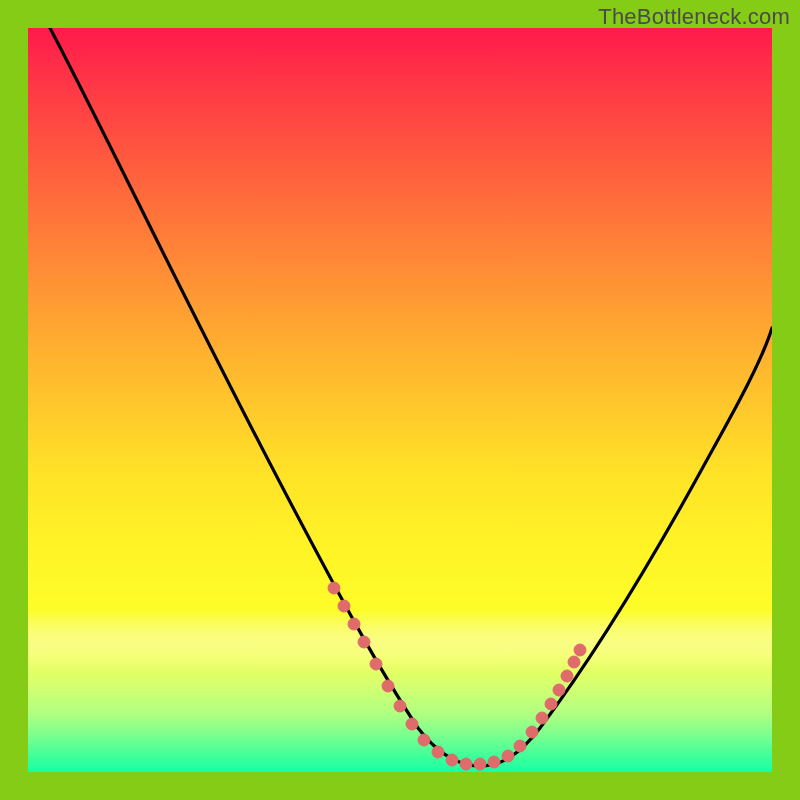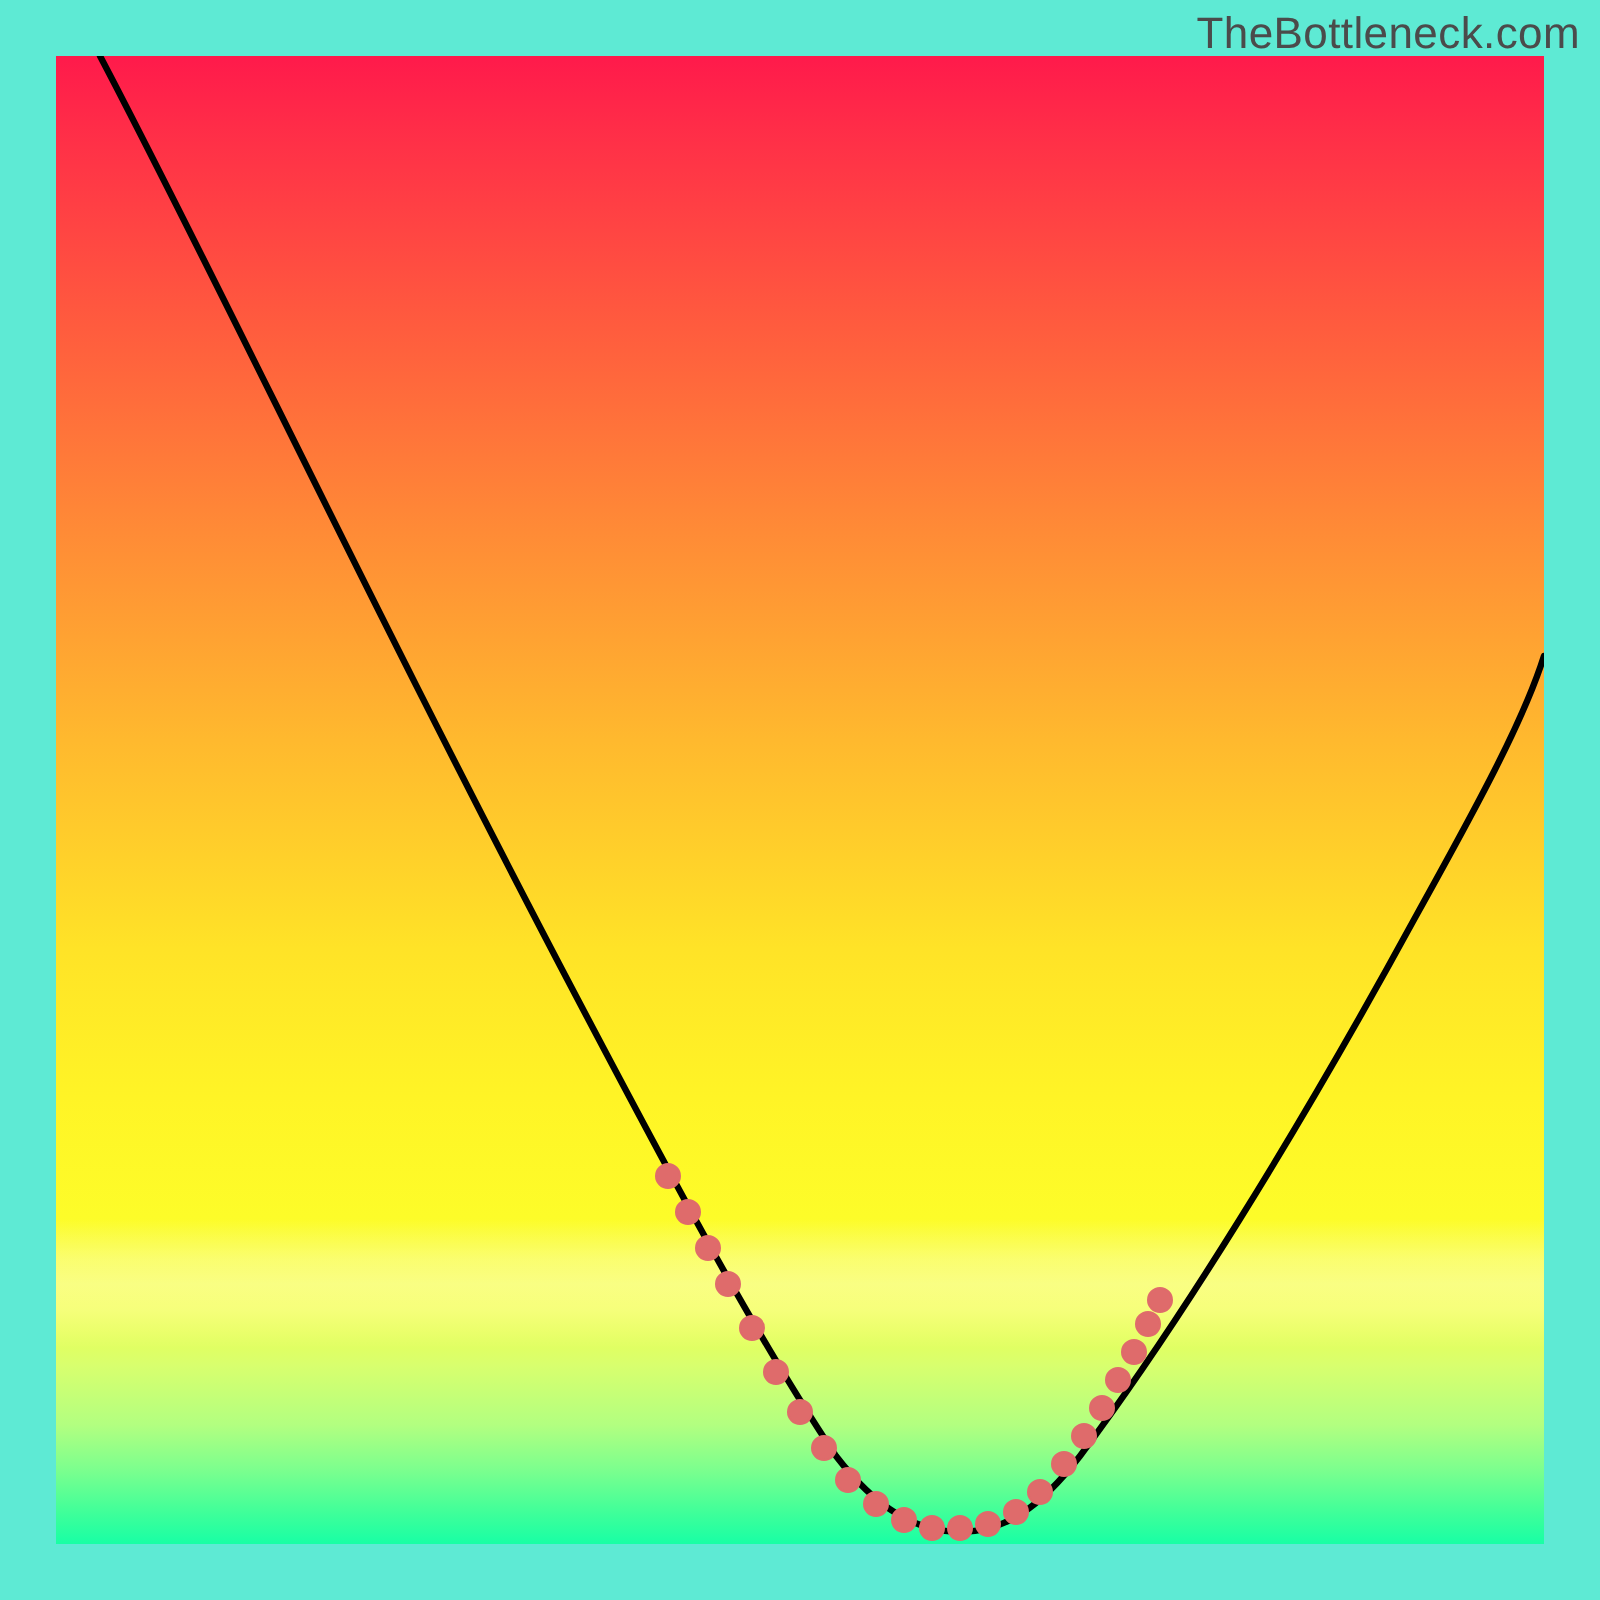--- a/index.html
+++ b/index.html
@@ -10,21 +10,21 @@
     overflow: hidden;
     background: #000;
     font-family: Arial, Helvetica, sans-serif;
   }
   .frame {
     position: absolute;
     left: 0;
     top: 0;
     width: 800px;
     height: 800px;
-    background: #5eead4;
+    background: #84cc16;
     text-align: center;
   }
   .plot {
     position: absolute;
     left: 28px;
     top: 28px;
     width: 744px;
     height: 744px;
     
     background: linear-gradient(

